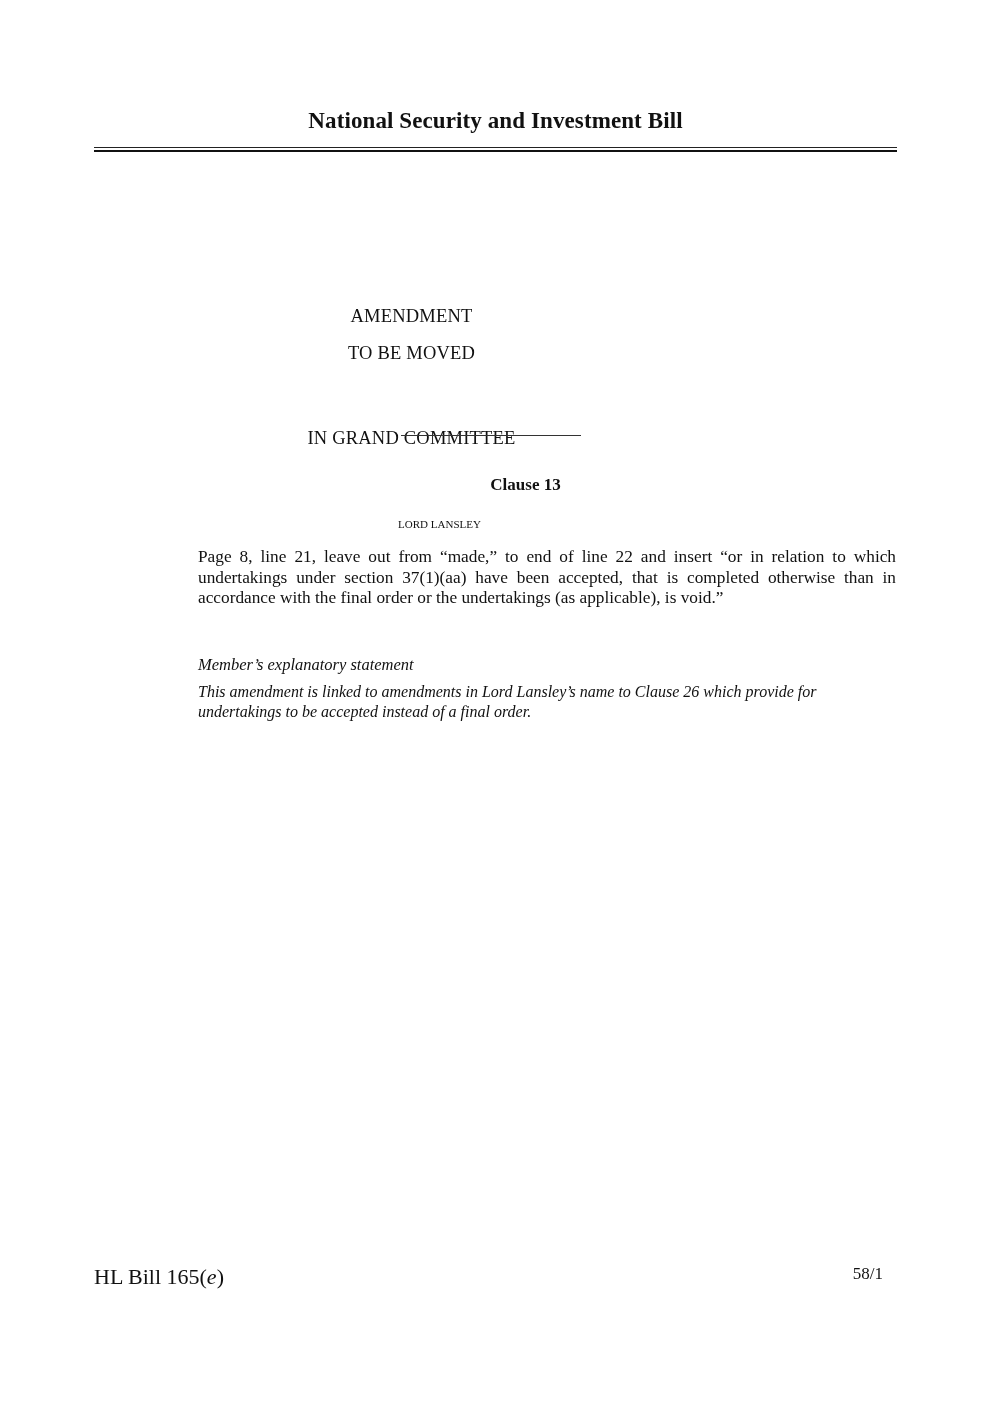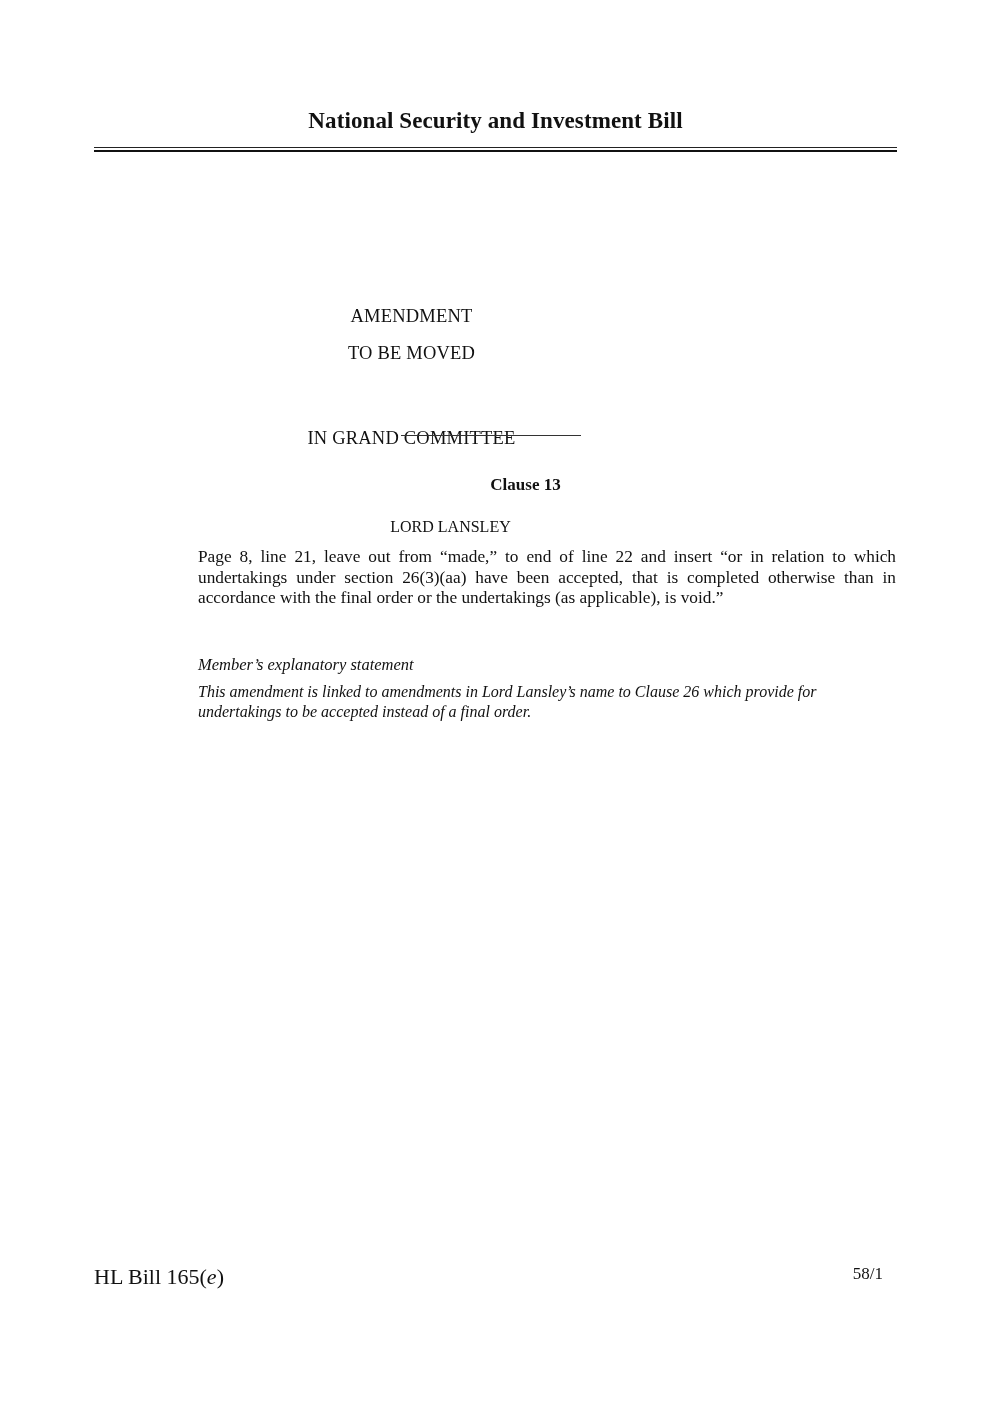--- a/index.html
+++ b/index.html
@@ -66,22 +66,21 @@
       font-size: 17px;
       font-weight: bold;
       padding-left: 30px;
     }
     .member {
       position: absolute;
       left: 0;
       top: 518px;
       width: 879px;
       text-align: center;
-      font-size: 16px;
-      padding-left: 11px;
+      font-size: 11px;
     }
     .amendment-text {
       position: absolute;
       left: 198px;
       top: 547px;
       width: 698px;
       font-size: 17.3px;
       line-height: 20.5px;
       text-align: justify;
     }
@@ -133,21 +132,21 @@
   <div class="heading-line" style="top:306px;">AMENDMENT</div>
   <div class="heading-line" style="top:343px;">TO BE MOVED</div>
   <div class="heading-line" style="top:380px;margin-top:48px;">IN GRAND COMMITTEE</div>
 
   <div class="short-rule"></div>
 
   <div class="clause">Clause 13</div>
 
   <div class="member">LORD LANSLEY</div>
 
-  <div class="amendment-text">Page 8, line 21, leave out from “made,” to end of line 22 and insert “or in relation to which undertakings under section 26(3)(aa) have been accepted, that is completed otherwise than in accordance with the final order or the undertakings (as applicable), is void.”</div>
+  <div class="amendment-text">Page 8, line 21, leave out from “made,” to end of line 22 and insert “or in relation to which undertakings under section 37(1)(aa) have been accepted, that is completed otherwise than in accordance with the final order or the undertakings (as applicable), is void.”</div>
 
   <div class="explain-heading">Member’s explanatory statement</div>
   <div class="explain-text">This amendment is linked to amendments in Lord Lansley’s name to Clause 26 which provide for undertakings to be accepted instead of a final order.</div>
 
   <div class="footer-left"><span>HL Bill 165(</span><em>e</em><span>)</span></div>
 
   <div class="footer-right">58/1</div>
 
 </div>
 

